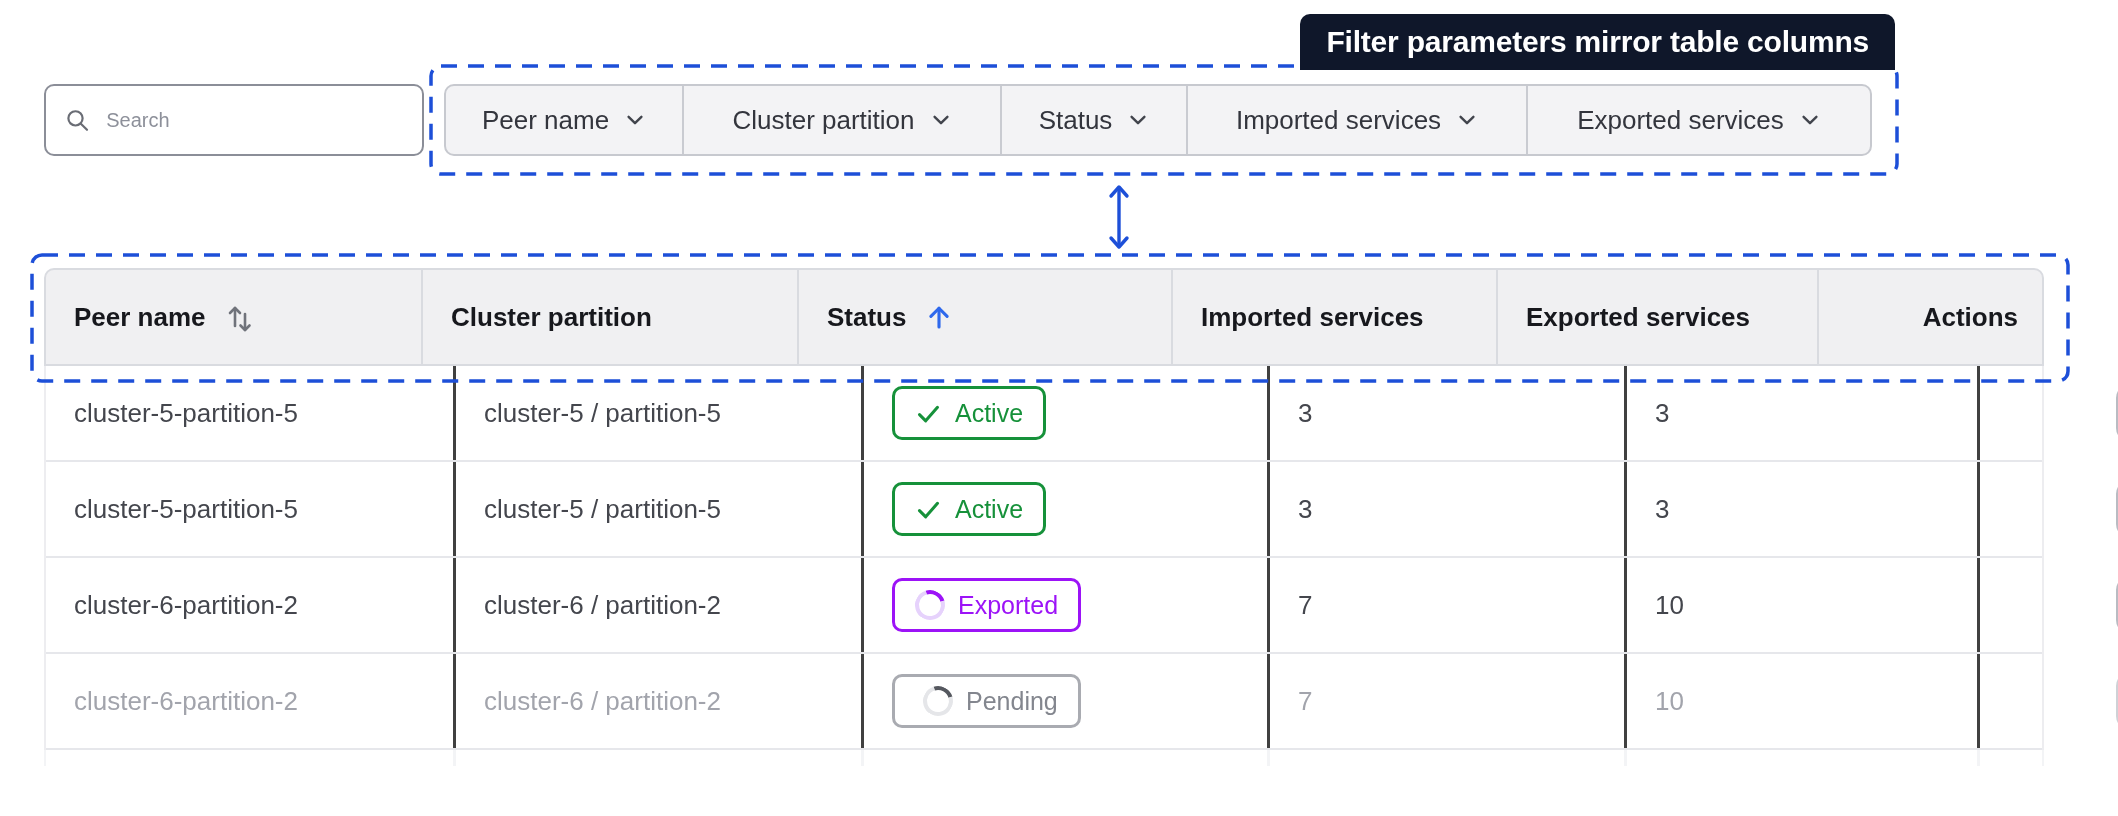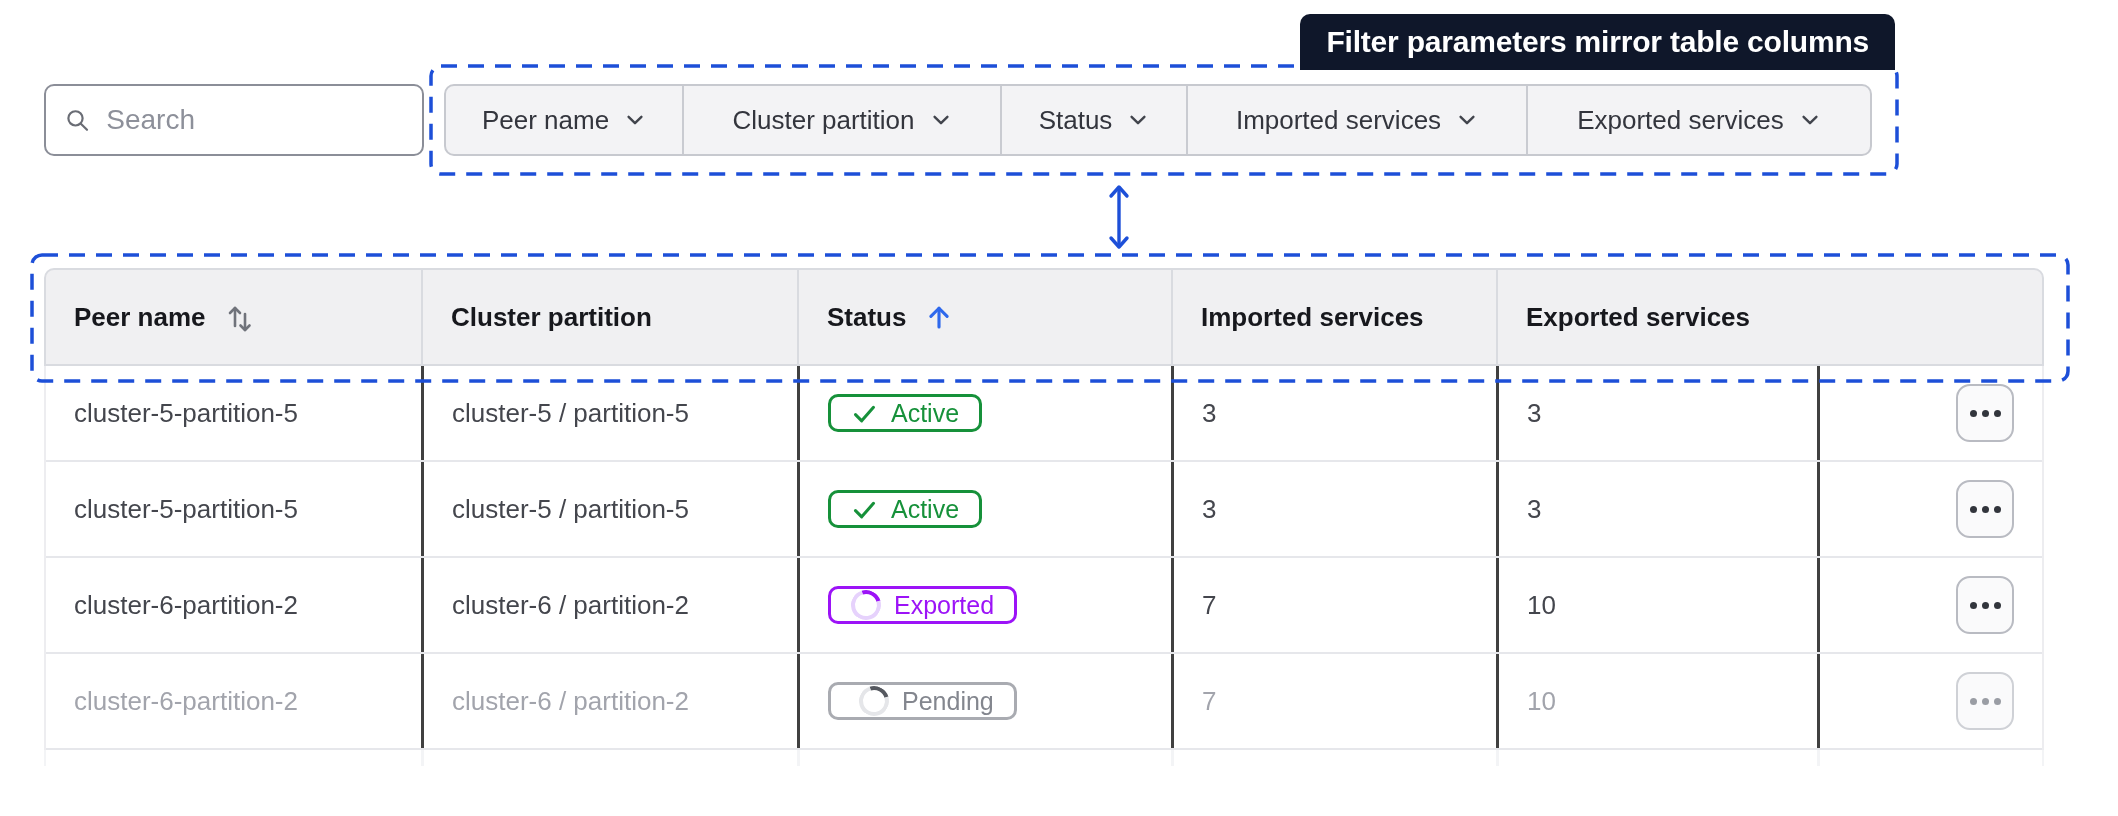--- a/index.html
+++ b/index.html
@@ -17,21 +17,21 @@
   }
   .mirror-arrow { position:absolute; left:1101px; top:180px; z-index:2; }
 
   
   .search-box {
     position:absolute; left:44px; top:84px; width:380px; height:72px;
     border:2px solid #8b8e98; border-radius:10px; background:#fff;
     display:flex; align-items:center; padding:0 18px; gap:16px; z-index:1;
   }
   .search-box input {
-    border:none; outline:none; font-size:28px; color:#3c3e46; width:100%;
+    border:none; outline:none; font-size:20px; color:#3c3e46; width:100%;
     font-family:"Liberation Sans", sans-serif; background:transparent;
   }
   .search-box input::placeholder { color:#8d909a; }
 
   .filter-group {
     position:absolute; left:444px; top:84px; height:72px; display:flex;
     border:2px solid #c7c9cf; border-radius:10px; background:#f3f3f5;
     overflow:hidden; z-index:1;
   }
   .filter-seg {
@@ -56,33 +56,33 @@
     height:98px;
   }
   .th {
     display:flex; align-items:center; gap:18px; padding:0 28px;
     font-size:26px; font-weight:700; color:#17181d; cursor:pointer;
   }
   .th + .th { border-left:2px solid #d9dbe0; }
   .th.right { justify-content:flex-end; }
 
   .tbody { border-left:2px solid #ededf0; border-right:2px solid #ededf0; }
-  .tr { height:96px; border-bottom:2px solid #e6e7eb; background:#fff; }
+  .tr { height:96px; border-bottom:2px solid #e6e7eb; background:#fff;gap:32px; }
   .td { display:flex; align-items:center; padding:0 28px; font-size:26px; color:#44464d; }
   .td + .td { border-left:3px solid #404040; }
   .td.actions { justify-content:flex-end; padding-right:32px; }
   .tr.dimmed .td { color:#a2a4ac; }
 
   .ghost { height:16px; border-bottom:none; background:#fff; }
   .ghost .td { border-left-color:#f3f4f6; }
   .tbody-ghost { border-left:2px solid #f3f4f6; border-right:2px solid #f3f4f6; }
 
   
   .badge {
-    display:inline-flex; align-items:center; gap:13px; height:38px; padding:0 20px;
+    display:inline-flex; align-items:center; gap:13px; height:54px; padding:0 20px;
     border-radius:10px; border:3px solid; font-size:25px; background:#fff; white-space:nowrap;
   }
   .badge.active  { border-color:#16913a; color:#16913a; }
   .badge.starting{ border-color:#9c13f7; color:#9c13f7; }
   .badge.pending { border-color:#a9abb1; color:#83868e;padding-left:28px; }
 
   .spinner { width:30px; height:30px; border-radius:50%; border:4px solid; display:inline-block; }
   .spinner.starting { border-color:#e6d2fc; border-top-color:#9c13f7; transform:rotate(28deg); }
   .spinner.pending  { border-color:#e5e6e9; border-top-color:#55585f; transform:rotate(28deg); }
 
@@ -180,20 +180,23 @@
         <svg width="30" height="30" viewBox="0 0 24 24" fill="none" stroke="#2e68ec" stroke-width="2.5" stroke-linecap="round" stroke-linejoin="round">
           <path d="M12 20 V5"></path>
             <path d="M5.5 11.5 L12 5 L18.5 11.5"></path>
         </svg>
       </div>
       <div class="th">
         <span>Imported services</span>
       </div>
       <div class="th">
         <span>Exported services</span>
+      </div>
+      <div class="th right">
+        <span>Actions</span>
       </div>
     </div>
 
     <div class="tbody">
 
       <div class="tr grid-row">
         <div class="td">cluster-5-partition-5</div>
         <div class="td">cluster-5 / partition-5</div>
         <div class="td">
           <span class="badge active">

